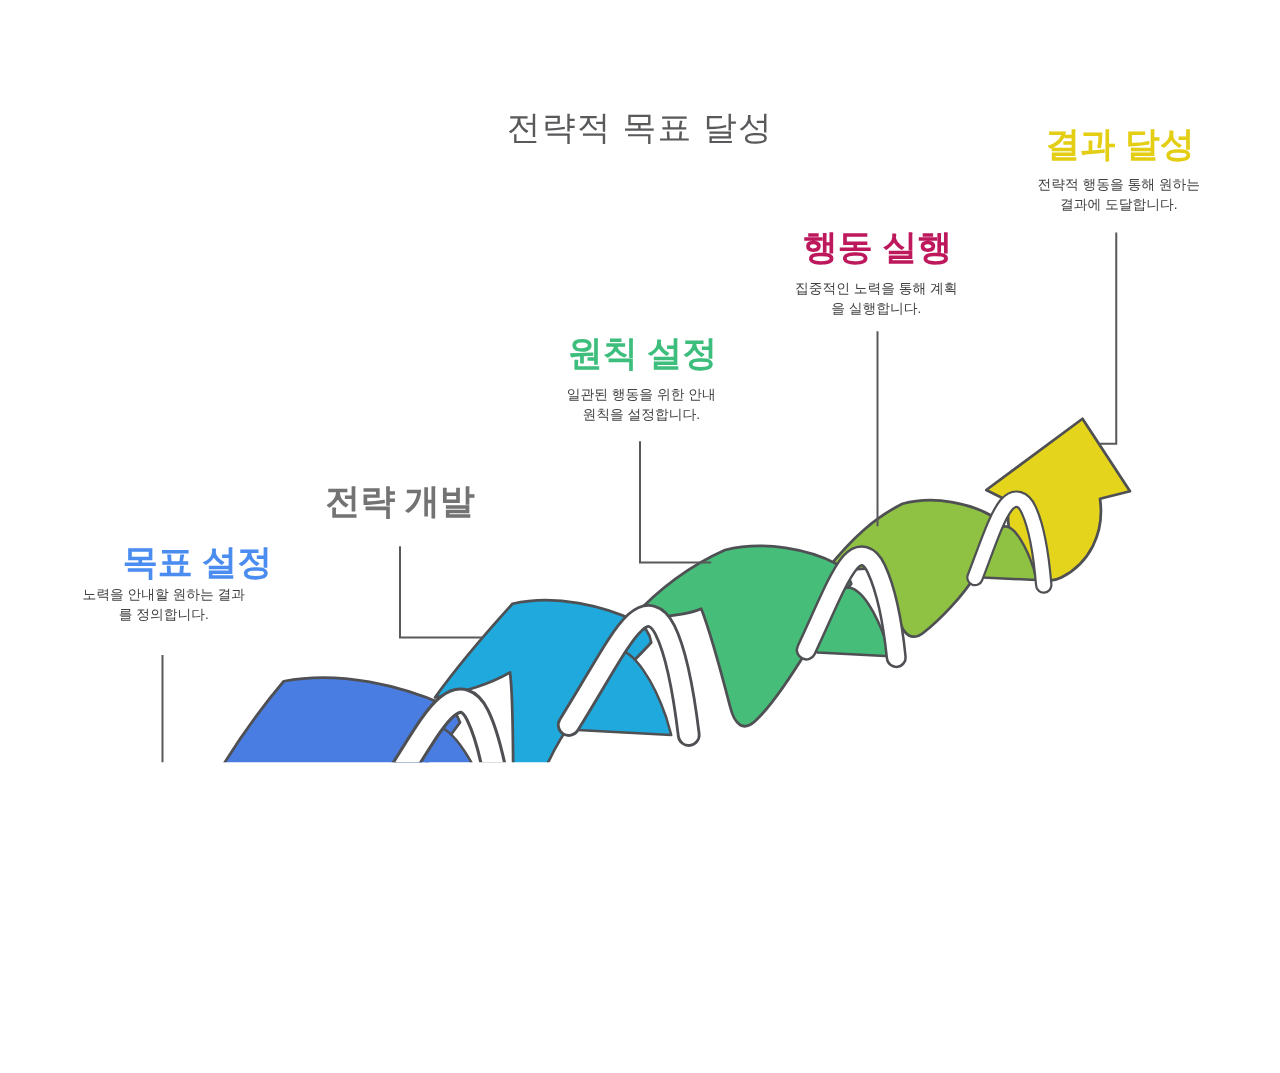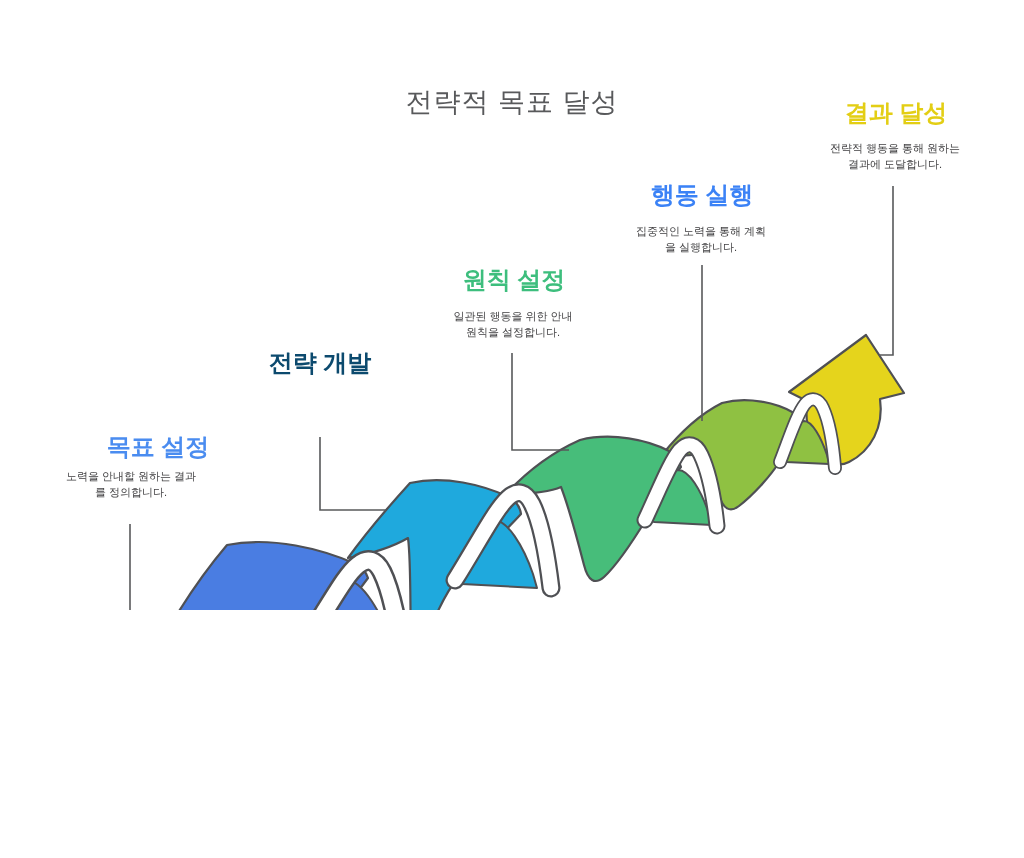--- a/index.html
+++ b/index.html
@@ -28,21 +28,21 @@
     transform: translateX(-50%);
     font-size: 27px;
     font-weight: 500;
     letter-spacing: 1px;
     white-space: nowrap;
     z-index: 2;
   }
   .stage-label {
     position: absolute;
     transform: translateX(-50%);
-    font-size: 24px;
+    font-size: 28px;
     font-weight: 700;
     white-space: nowrap;
     z-index: 2;
   }
   .stage-desc {
     position: absolute;
     transform: translateX(-50%);
     width: 240px;
     text-align: center;
     font-size: 11px;
@@ -100,29 +100,29 @@
   </svg>
 
   <div class="page-title" style="color: rgb(88, 89, 91);">전략적 목표 달성</div>
 
   <div class="stage-label" id="label-1" style="color: rgb(74, 140, 240); margin-left: 28px;">목표 설정</div>
   <div class="stage-desc" id="desc-1" style="color: rgb(65, 64, 66);">
     <span>노력을 안내할 원하는 결과</span>
     <span>를 정의합니다.</span>
   </div>
 
-  <div class="stage-label" id="label-2" style="color: #0c4a6e;">전략 개발</div>
+  <div class="stage-label" id="label-2" style="color: #737373; margin-top: 35px;">전략 개발</div>
 
   <div class="stage-label" id="label-3" style="color: rgb(61, 190, 125);">원칙 설정</div>
   <div class="stage-desc" id="desc-3" style="color: rgb(65, 64, 66);">
     <span>일관된 행동을 위한 안내</span>
     <span>원칙을 설정합니다.</span>
   </div>
 
-  <div class="stage-label" id="label-4" style="color: #3b82f6; text-align: right;">행동 실행</div>
+  <div class="stage-label" id="label-4" style="color: #be185d; text-align: right;">행동 실행</div>
   <div class="stage-desc" id="desc-4" style="color: rgb(65, 64, 66);">
     <span>집중적인 노력을 통해 계획</span>
     <span>을 실행합니다.</span>
   </div>
 
   <div class="stage-label" id="label-5" style="color: rgb(227, 206, 20);">결과 달성</div>
   <div class="stage-desc" id="desc-5" style="color: rgb(65, 64, 66);">
     <span>전략적 행동을 통해 원하는</span>
     <span>결과에 도달합니다.</span>
   </div>

